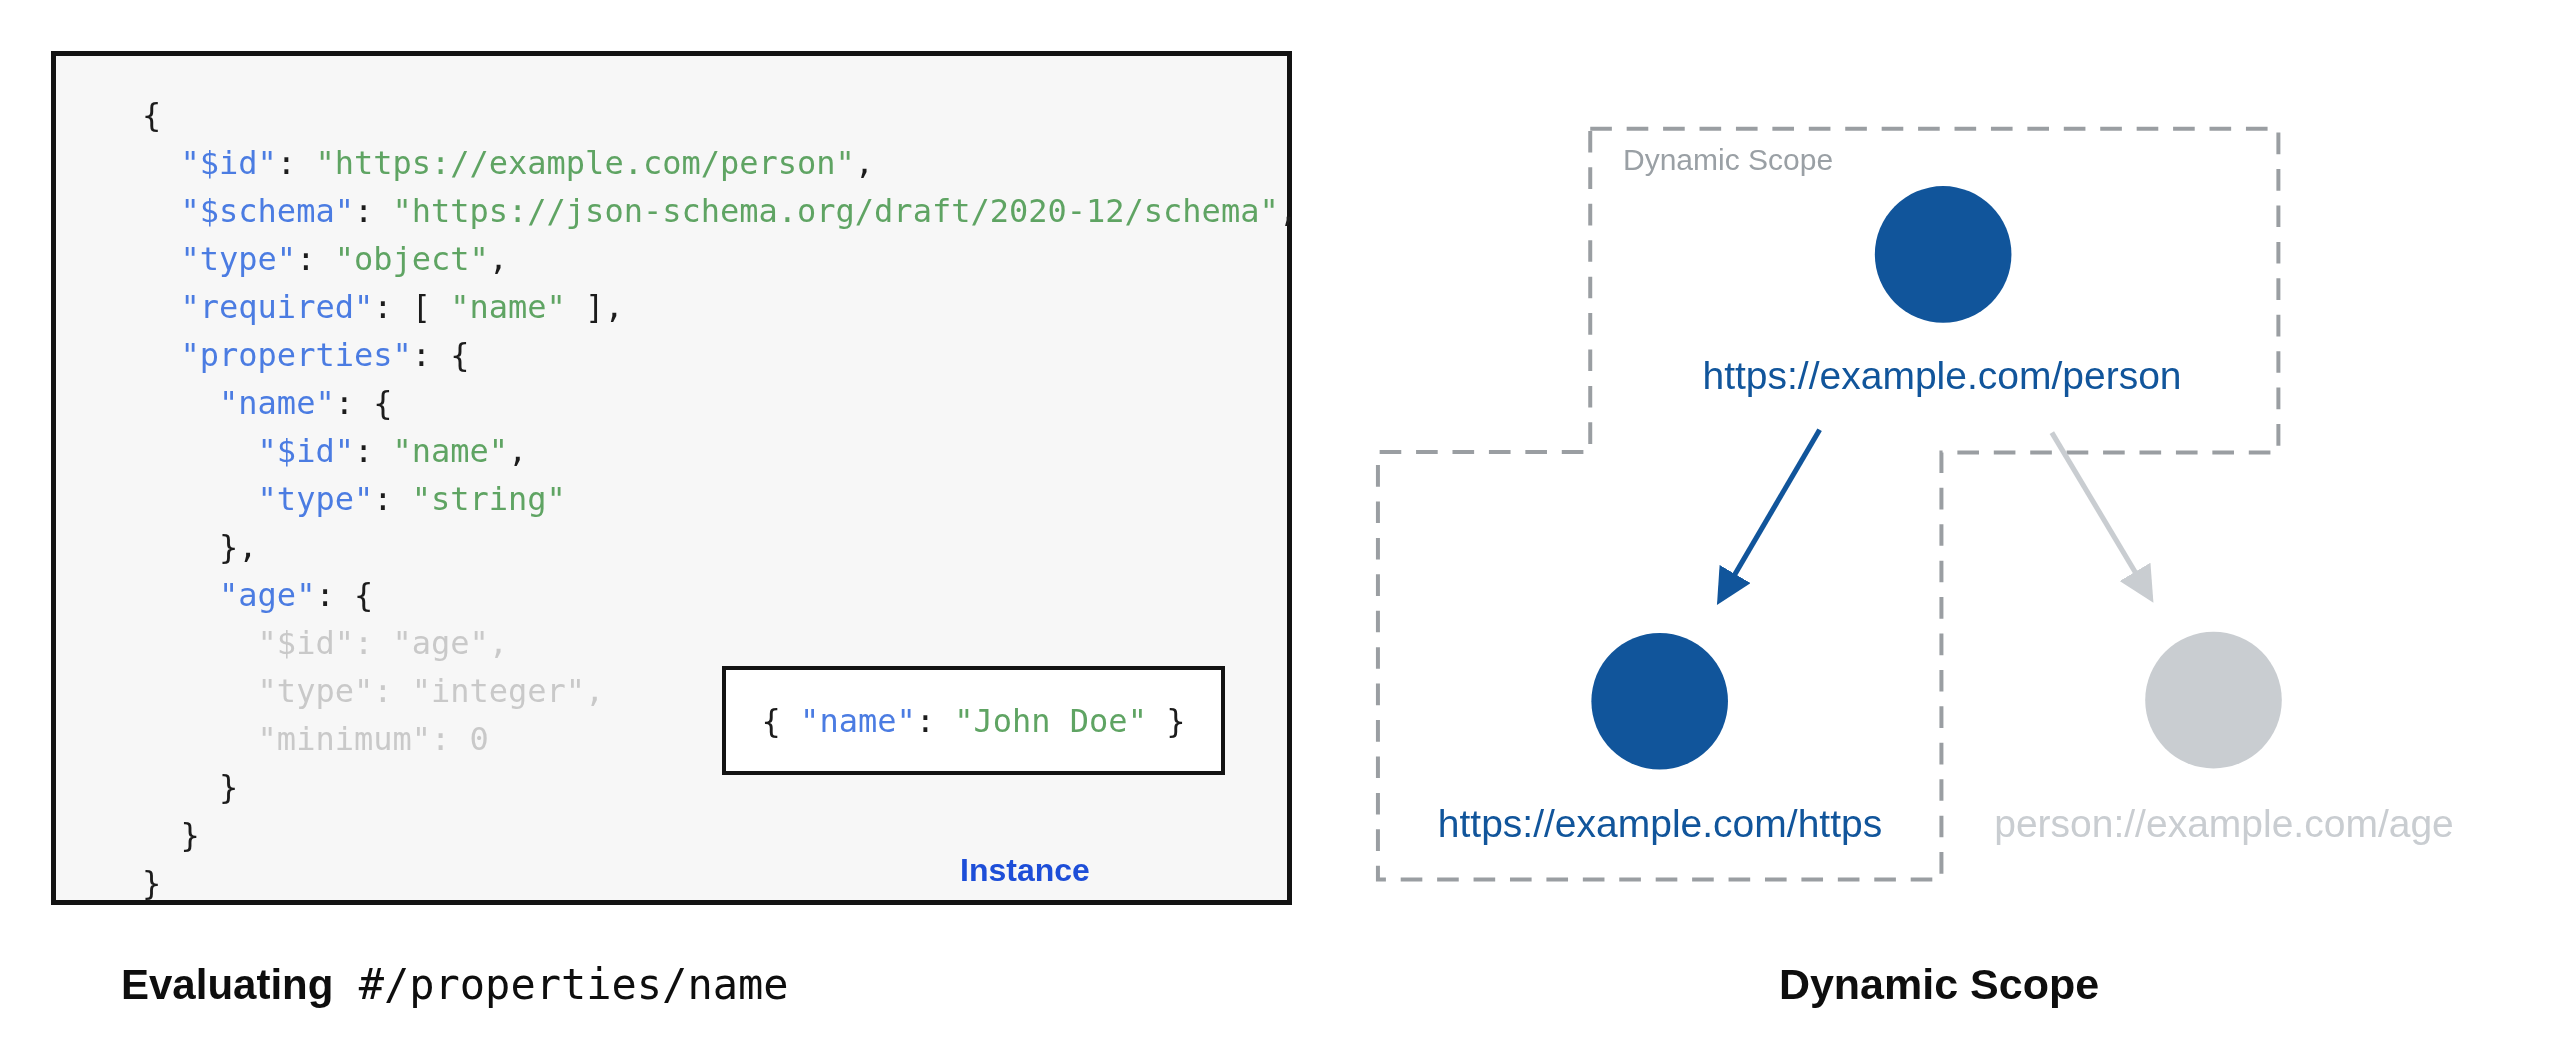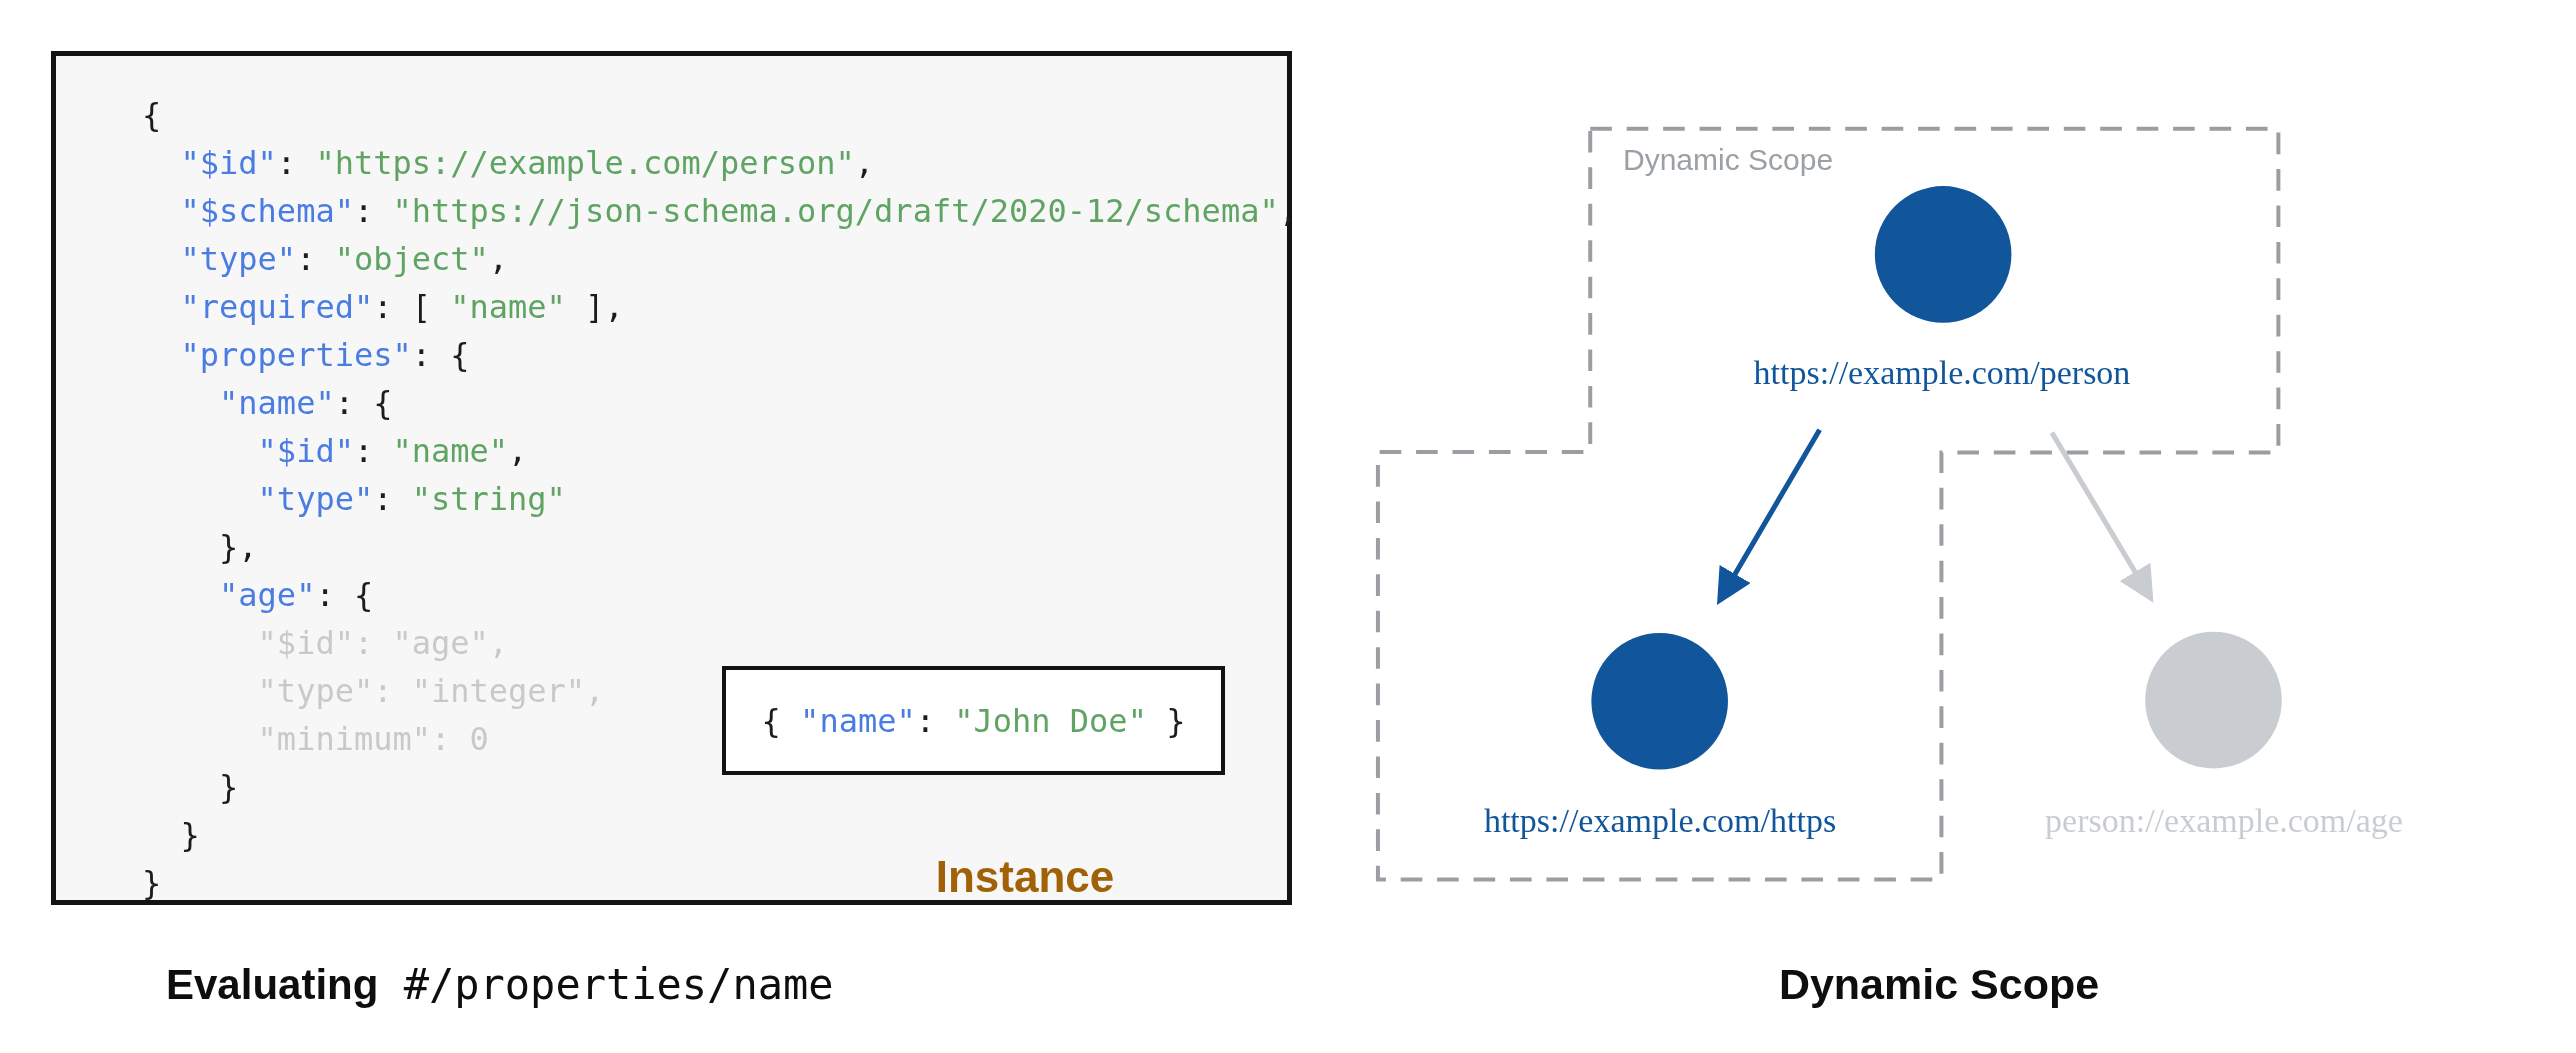--- a/index.html
+++ b/index.html
@@ -17,32 +17,32 @@
   .cl{white-space:pre;}
   .t-p{color:var(--code_plain);}
   .t-k{color:var(--key_blue);}
   .t-s{color:var(--string_green);}
   .t-m{color:var(--muted_gray);}
 
   .instance-box{position:absolute;left:666px;top:610px;width:503px;height:109px;
                 background:#ffffff;border:4.6px solid var(--box_border);
                 box-sizing:border-box;display:flex;align-items:center;justify-content:center;}
   .instance-label{position:absolute;left:969px;top:796px;transform:translateX(-50%);
-                  font-size:44px;font-weight:bold;color:#a16207;white-space:nowrap;}
+                  font-size:32px;font-weight:bold;color:#1d4ed8;white-space:nowrap;}
 
-  .left-caption{position:absolute;left:121px;top:960px;white-space:nowrap;font-size:42px;color:#0e0e0e;margin-left:45px;}
+  .left-caption{position:absolute;left:121px;top:960px;white-space:nowrap;font-size:42px;color:#0e0e0e;}
   .left-caption .cap-bold{font-weight:bold;}
   .left-caption .cap-mono{font-family:"DejaVu Sans Mono",monospace;font-weight:normal;}
 
   
   .scope-svg{position:absolute;left:0;top:0;pointer-events:none;}
   .scope-label{position:absolute;left:1623px;top:143px;font-size:30px;
                color:var(--scope_label_gray);white-space:nowrap;}
   .url{position:absolute;transform:translateX(-50%);white-space:nowrap;
-       font-family:Liberation Serif, serif;font-size:34px;color:var(--node_blue);}
+       font-family:Liberation Sans, sans-serif;font-size:39px;color:var(--node_blue);}
   .url-person{left:1942px;top:354px;}
   .url-name{left:1660px;top:802px;}
   .url-age{left:2224px;top:802px;color:var(--node_gray);}
   .right-caption{position:absolute;left:1939px;top:960px;transform:translateX(-50%);
                  font-size:43px;font-weight:bold;color:#0e0e0e;white-space:nowrap;}
 </style>
 </head>
 <body>
 
 <div id="canvas">

